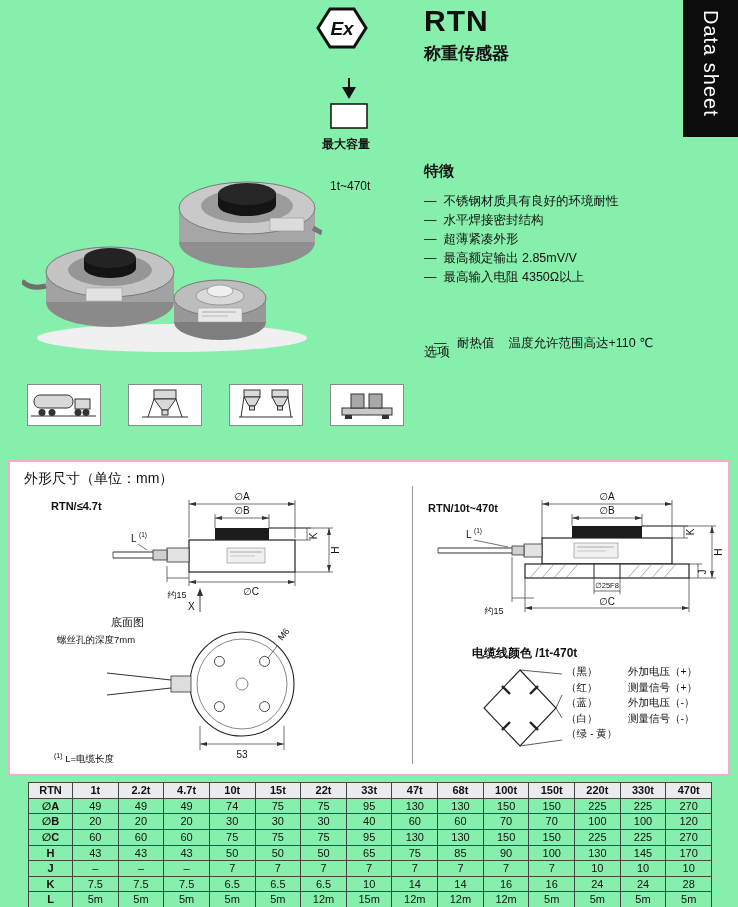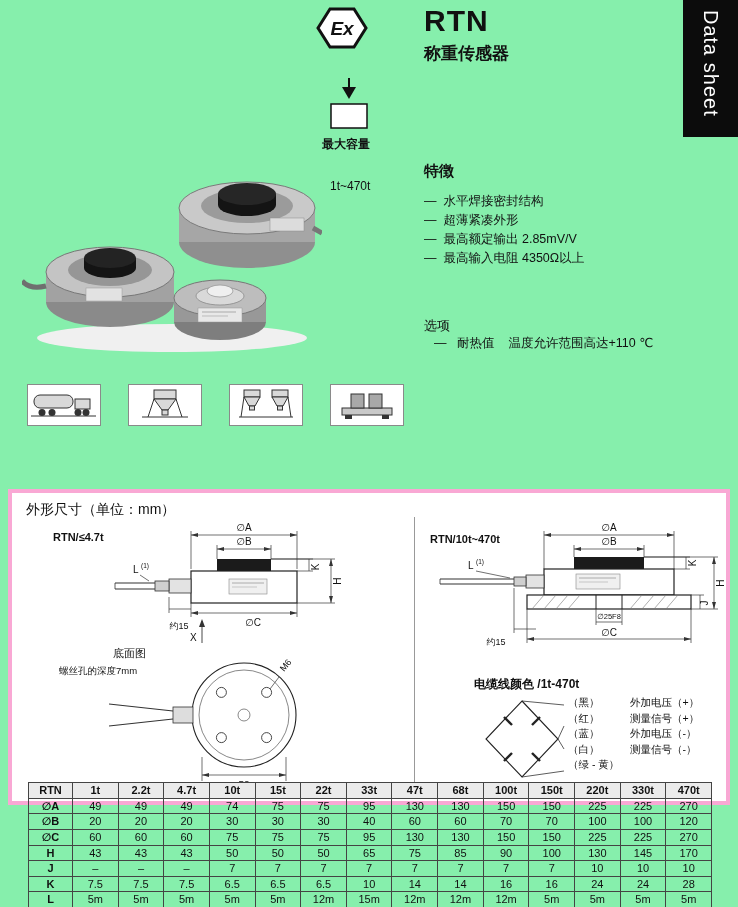--- a/index.html
+++ b/index.html
@@ -14,29 +14,29 @@
   .banner { position:absolute; right:0; top:0; width:55px; height:137px; background:#0c0c0c; color:#fff; display:flex; justify-content:center; }
   .banner span { writing-mode:vertical-rl; font-size:20px; letter-spacing:1px; margin-top:10px; }
 
   .cap-label { font-size:12px; font-weight:bold; }
   .cap-range { font-size:12px; }
 
   .feat-heading { font-size:15px; font-weight:bold; }
   .features-list { list-style:none; width:300px; }
   .features-list li { font-size:12.5px; line-height:19px; }
   .features-list li::before { content:"—"; margin-right:7px; }
-  .options-heading { font-size:13px; }
+  .options-heading { font-size:13px;margin-top:26px; }
   .option-row { font-size:12.5px; }
   .option-row::before { content:"—"; margin-right:7px; }
   .option-row .option-value { margin-left:14px; }
 
   .app-row { display:flex; }
   .app-box { width:74px; height:42px; border:1px solid #8a8a8a; margin-right:27px; display:flex; align-items:center; justify-content:center; background:#fff; }
 
-  .dims-box { border:4px solid #f9a8d4; background:#fff;margin-top:29px; }
+  .dims-box { border:2px solid #f9a8d4; background:#fff; }
   .dims-heading { position:absolute; left:14px; top:8px; font-size:14px; }
   .dims-divider { position:absolute; left:402px; top:24px; bottom:10px; width:1px; background:#999; }
 
   .cable-heading { position:absolute; left:462px; top:183px; font-size:12px; font-weight:bold; }
   .cable-list { position:absolute; left:556px; top:202px; }
   .cable-row { display:flex; font-size:10.5px; line-height:15.5px; }
   .cable-row .cable-col { width:62px; }
 
   .dims-footnote { position:absolute; left:44px; top:290px; font-size:9.5px; }
   .dims-footnote sup { font-size:7px; }
@@ -158,20 +158,21 @@
         <rect x="19" y="8" width="13" height="14" fill="#a8a8a8" stroke="#333" stroke-width="1"></rect>
         <rect x="37" y="8" width="13" height="14" fill="#a8a8a8" stroke="#333" stroke-width="1"></rect>
         <rect x="13" y="29" width="7" height="4" fill="#333"></rect>
         <rect x="50" y="29" width="7" height="4" fill="#333"></rect>
       </svg>
     </div>
   </div>
 
   <div class="abs feat-heading" style="left:424px; top:162px;">特徴</div>
   <ul class="abs features-list" style="left:424px; top:192px;">
+      <li>不锈钢材质具有良好的环境耐性</li>
       <li>水平焊接密封结构</li>
       <li>超薄紧凑外形</li>
       <li>最高额定输出  2.85mV/V</li>
       <li>最高输入电阻  4350Ω以上</li>
     </ul>
   <div class="abs options-heading" style="left:424px; top:317px;">选项</div>
   <div class="abs option-row" style="left:434px; top:335px;text-align:center;">
     <span>耐热值</span><span class="option-value">温度允许范围高达+110 ℃</span>
   </div>
 

